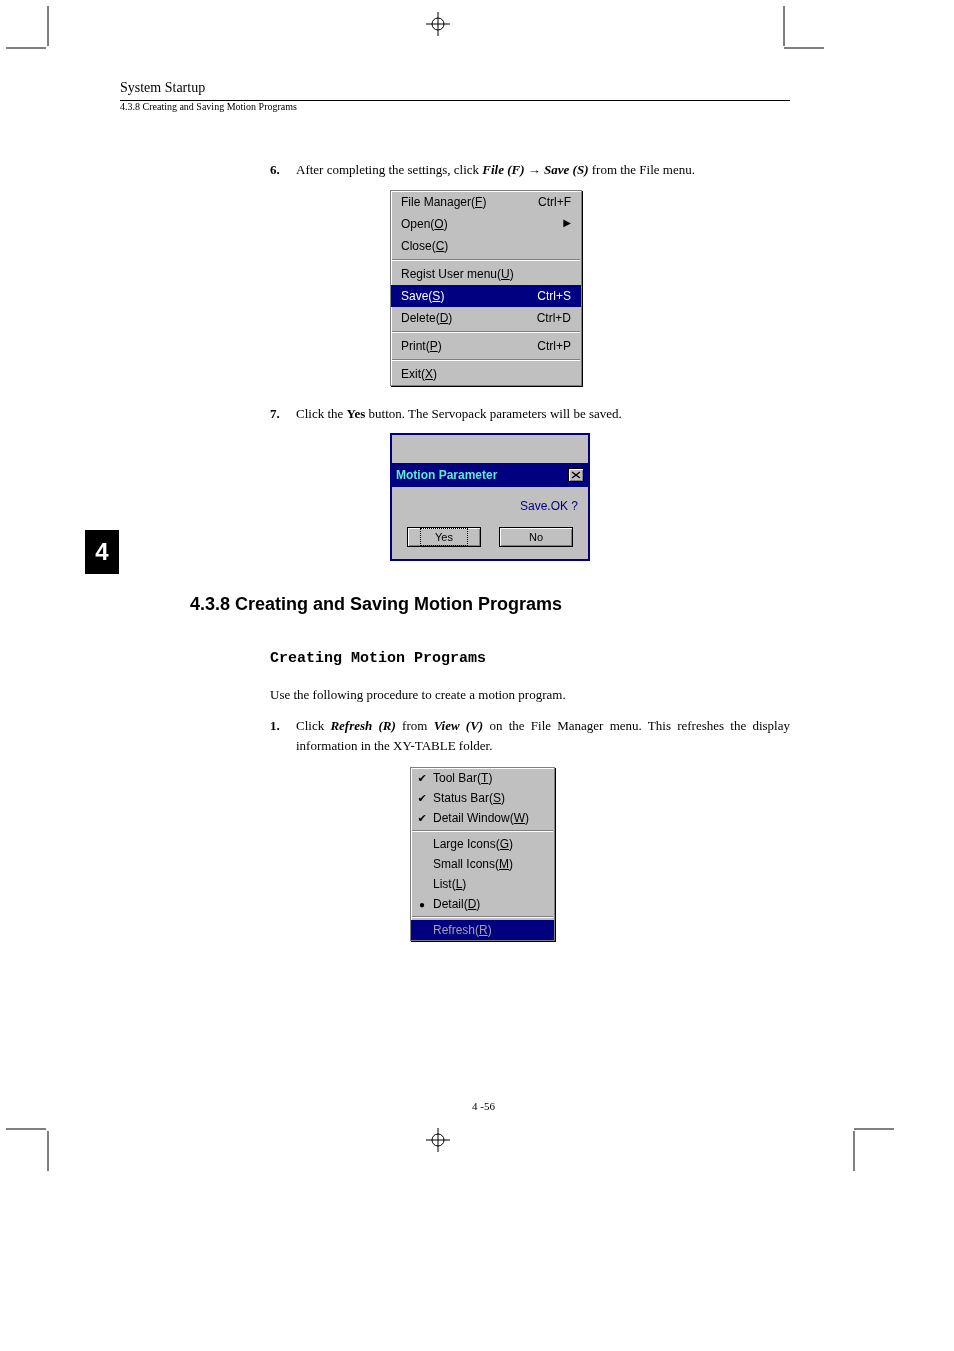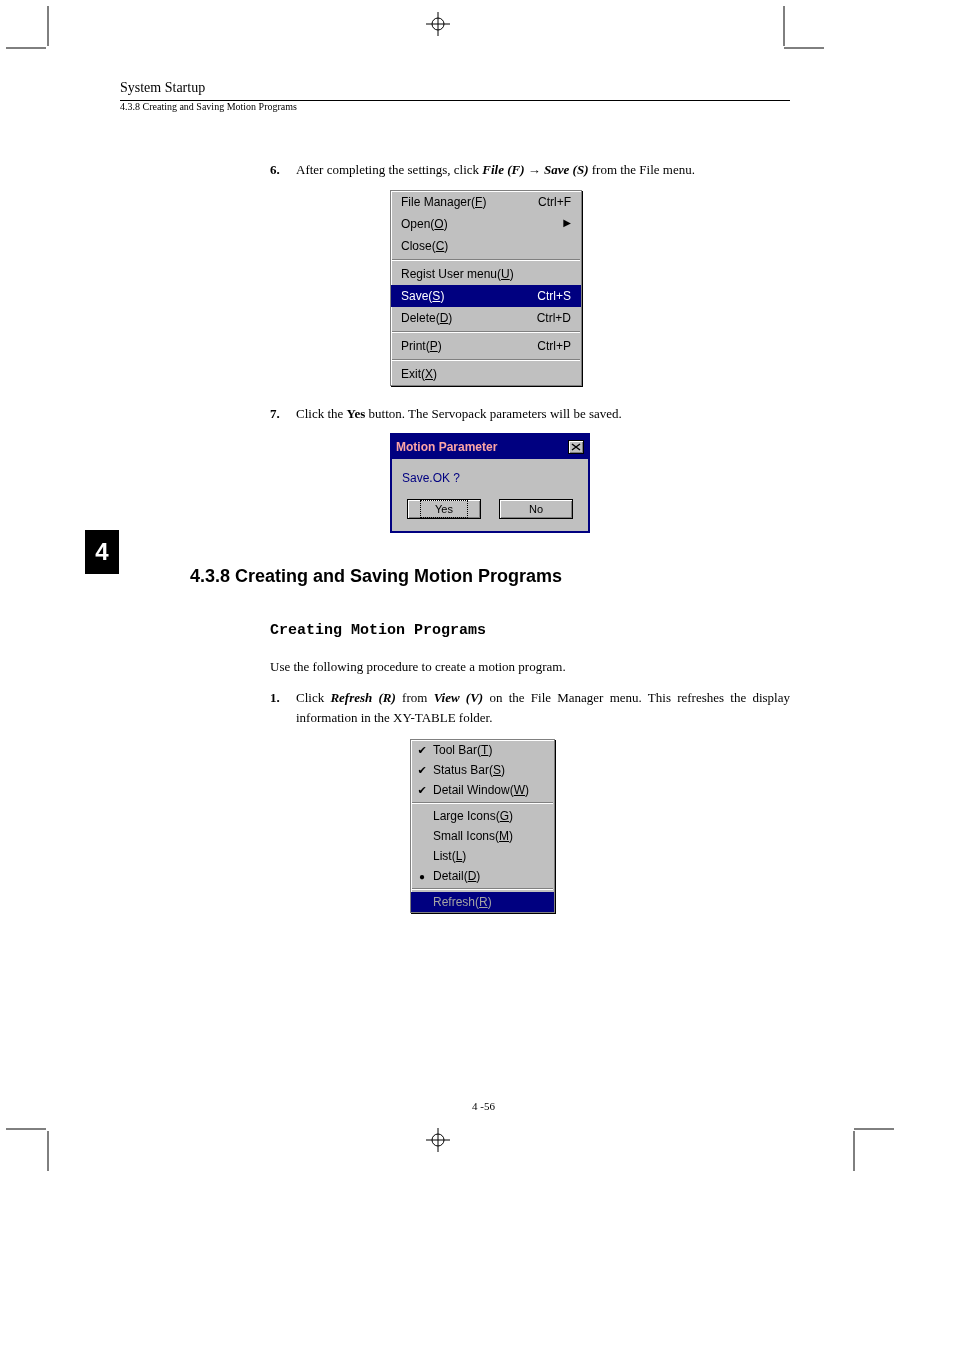--- a/index.html
+++ b/index.html
@@ -93,37 +93,38 @@
   .dialog-shot {
     margin: 10px 0 18px 120px;
     width: 200px;
     border: 2px solid #000080;
     font-family: "MS Sans Serif", Tahoma, sans-serif;
     font-size: 12px;
     background: #c0c0c0;
   }
   .dlg-title {
     background: #000080;
-    color: #fca5a5;
+    color: #5eead4;
     font-weight: bold;
     padding: 3px 4px;
     display: flex;
     justify-content: space-between;
     align-items: center;
+    margin-top: 28px;
   }
   .dlg-close {
     width: 16px; height: 14px;
     background: #c0c0c0;
     border: 1px solid #000;
     box-shadow: inset 1px 1px 0 #fff, inset -1px -1px 0 #808080;
     display: flex; align-items: center; justify-content: center;
     font-family: Arial; font-size: 10px; line-height: 1;
     color: #000;
   }
-  .dlg-body { padding: 10px 28px 4px 10px; color: #000080; }
+  .dlg-body { padding: 10px 10px 4px 10px; color: #000080; text-align: right; }
   .dlg-btns { display: flex; gap: 18px; justify-content: center; padding: 8px 10px 12px 10px; }
   .dlg-btn {
     width: 74px; height: 20px;
     border: 1px solid #000;
     box-shadow: inset 1px 1px 0 #fff, inset -1px -1px 0 #808080;
     background: #c0c0c0;
     font-family: "MS Sans Serif", Tahoma, sans-serif;
     font-size: 11px;
     display: flex; align-items: center; justify-content: center;
   }

